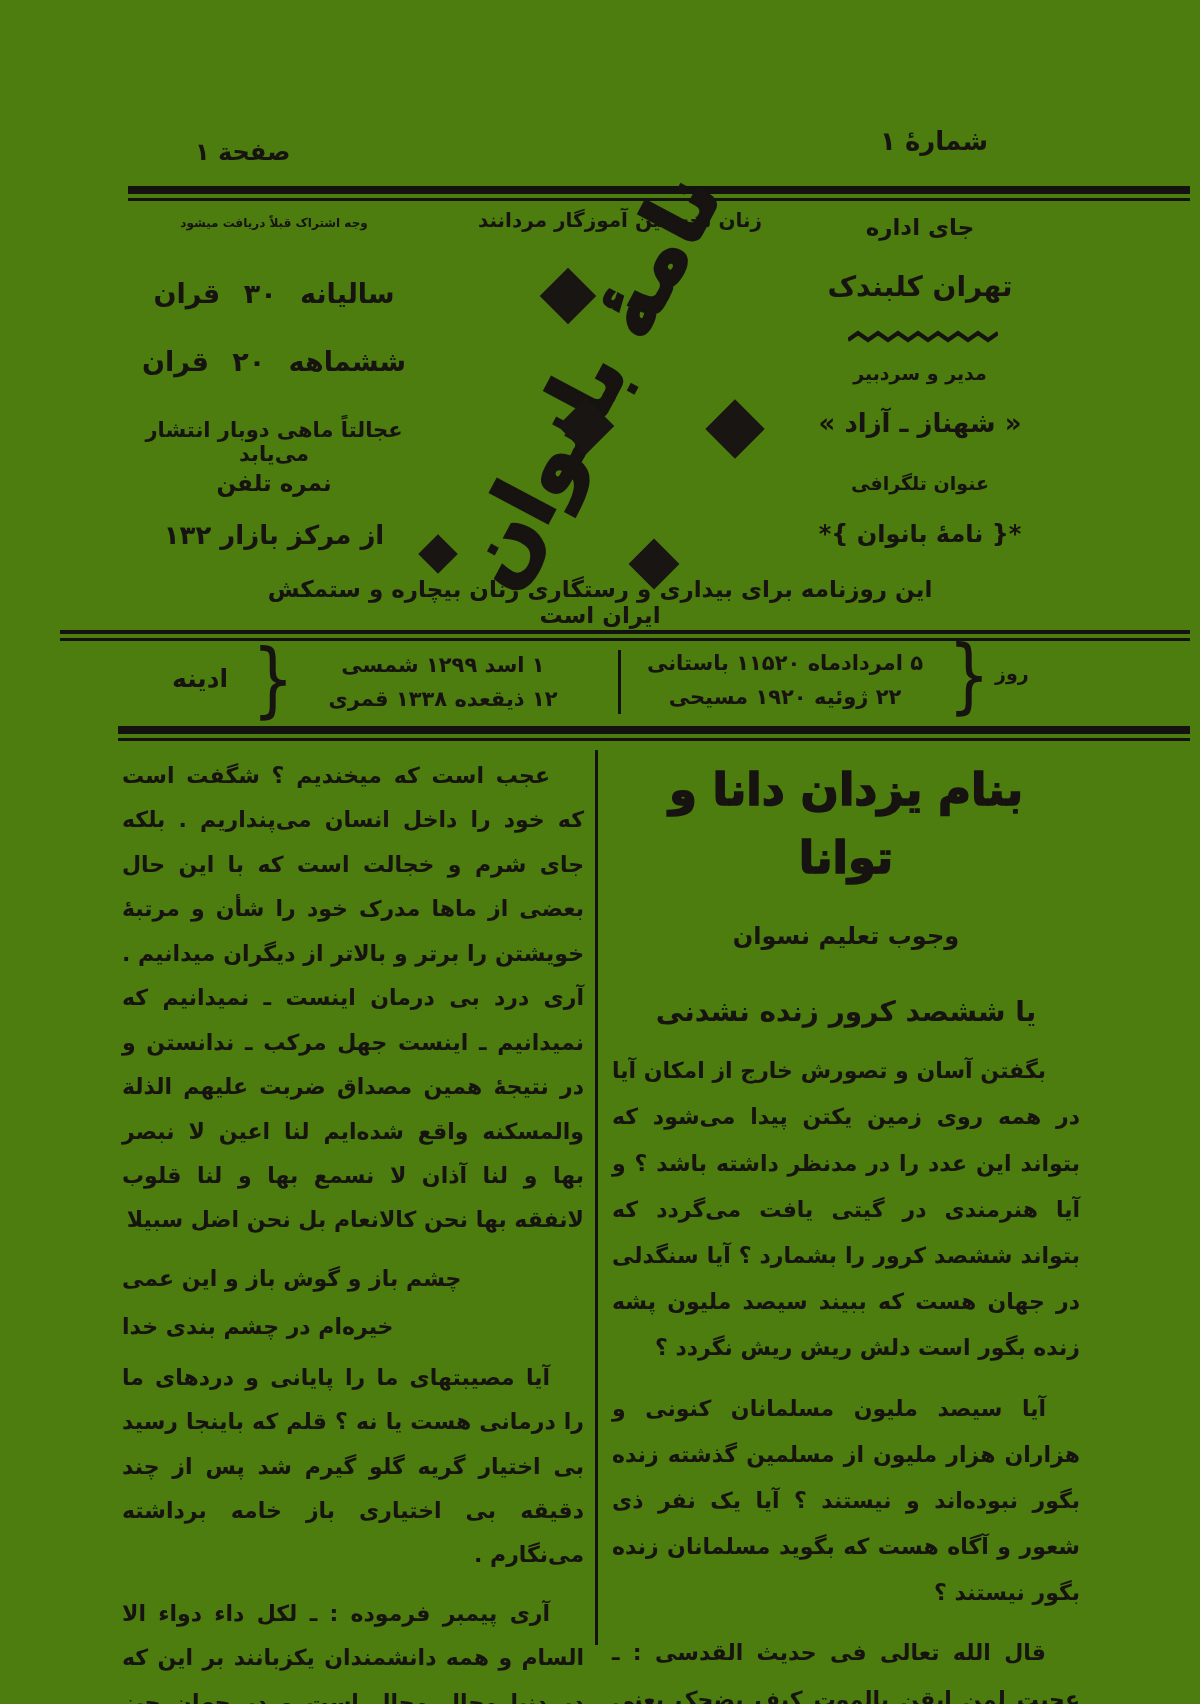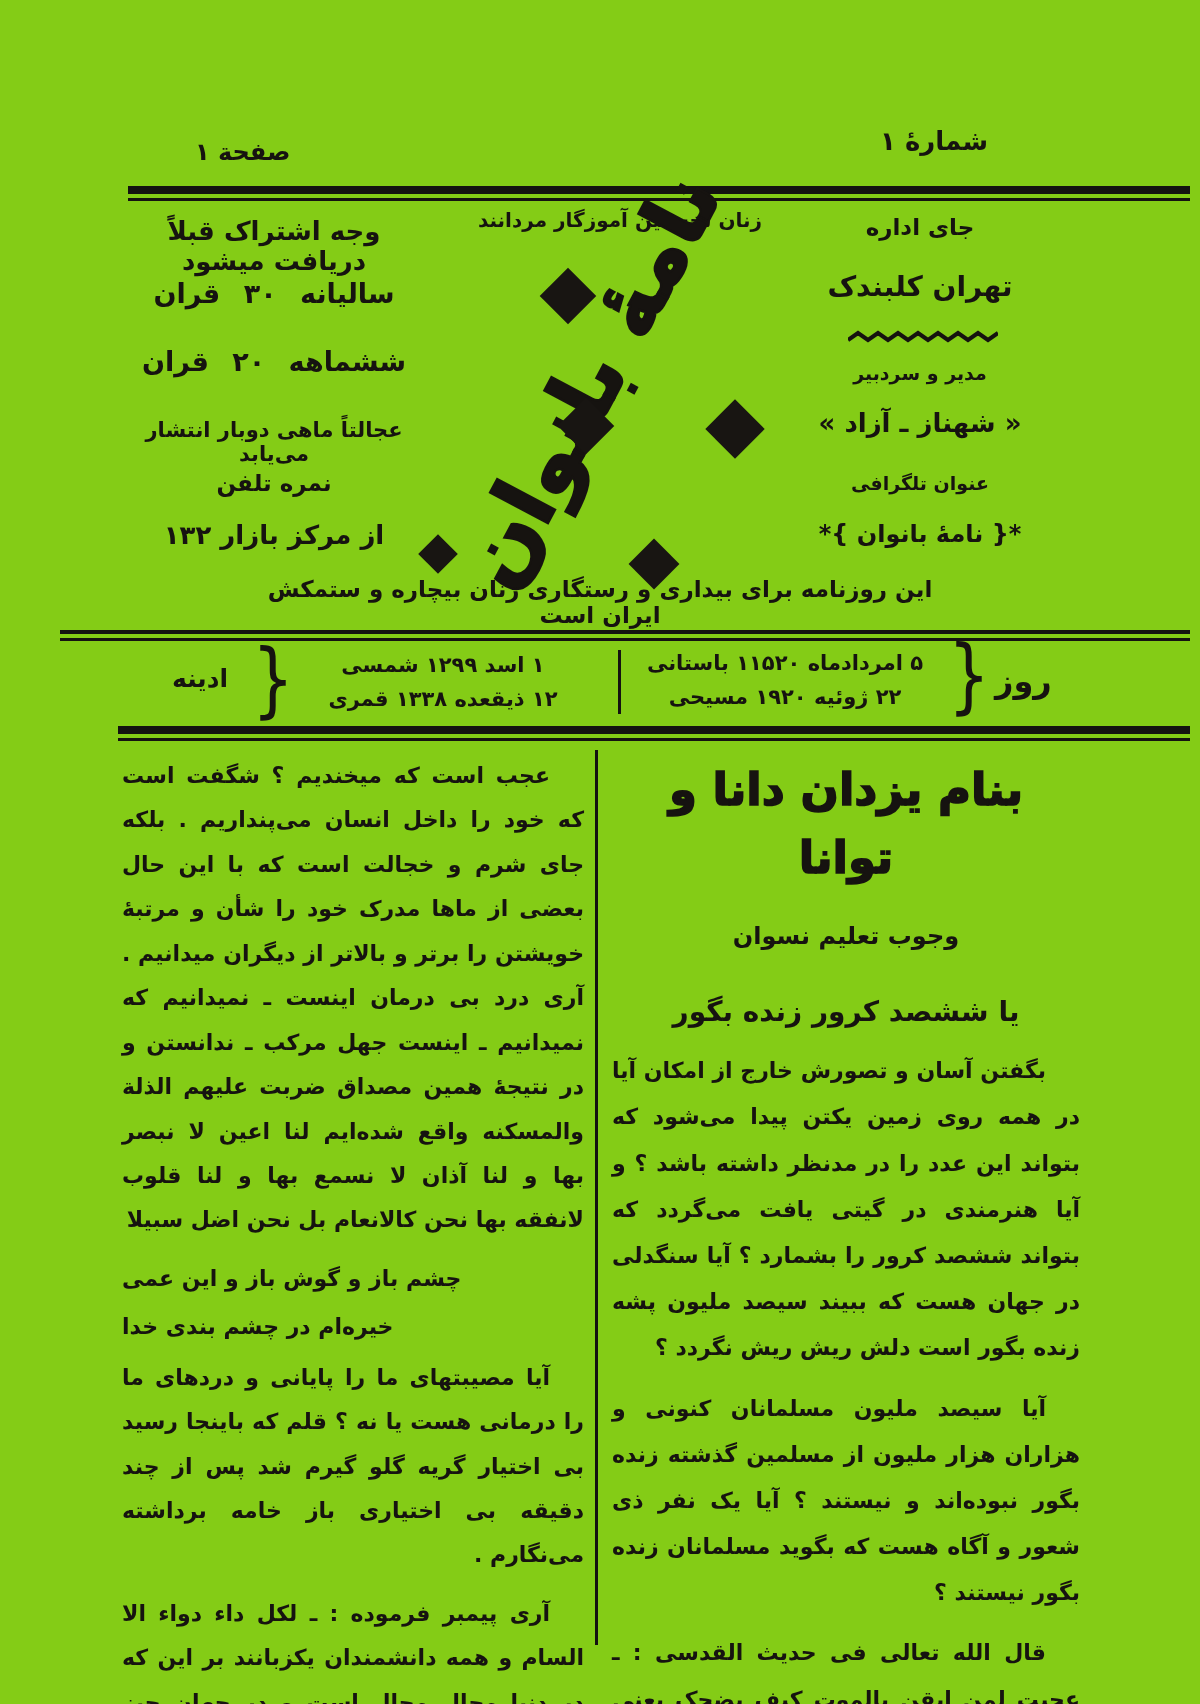--- a/index.html
+++ b/index.html
@@ -1,18 +1,18 @@
 <!DOCTYPE html>
 <html lang="fa" dir="rtl"><head>
 <meta charset="utf-8">
 <style>
   html,body{margin:0;padding:0;background:#555;}
   .sheet{
     position:relative;width:1200px;height:1704px;margin:0 auto;
-    background:#84cc16;color:#161310;overflow:hidden;
+    background:#4d7c0f;color:#161310;overflow:hidden;
     font-family:"DejaVu Sans",sans-serif;direction:rtl;
   }
   .abs{position:absolute;}
   .c{text-align:center;}
   .b{font-weight:bold;}
   
   .rule-heavy{background:#141210;height:8px;}
   .rule-thin{background:#141210;height:3px;}
   .rule-med{background:#141210;height:4px;}
   
@@ -48,21 +48,21 @@
 <div class="sheet">
 
   <div class="abs b" style="left:195px;top:138px;font-size:24px;">صفحة ۱</div>
   <div class="abs b" style="left:880px;top:126px;font-size:26px;">شمارهٔ ۱</div>
 
   <div class="abs rule-heavy" style="left:128px;top:186px;width:1062px;"></div>
   <div class="abs rule-thin" style="left:128px;top:198px;width:1062px;"></div>
 
   <div class="abs b c" style="left:390px;top:208px;width:460px;font-size:20px;">زنان نخستین آموزگار مردانند</div>
 
-  <div class="info-row" style="left:128px;top:216px;width:292px;font-size:26px;">وجه اشتراک قبلاً دریافت میشود</div>
+  <div class="info-row" style="left:128px;top:216px;width:292px;font-size:12px;">وجه اشتراک قبلاً دریافت میشود</div>
   <div class="info-row" style="left:128px;top:278px;width:292px;font-size:27px;word-spacing:14px;">سالیانه ۳۰ قران</div>
   <div class="info-row" style="left:128px;top:346px;width:292px;font-size:27px;word-spacing:14px;">ششماهه ۲۰ قران</div>
   <div class="info-row" style="left:118px;top:418px;width:312px;font-size:21px;">عجالتاً ماهی دوبار انتشار می‌یابد</div>
   <div class="info-row" style="left:128px;top:470px;width:292px;font-size:23px;">نمره تلفن</div>
   <div class="info-row" style="left:128px;top:520px;width:292px;font-size:26px;">از مرکز بازار ۱۳۲</div>
 
   <div class="info-row" style="left:758px;top:214px;width:324px;font-size:23px;">جای اداره</div>
   <div class="info-row" style="left:758px;top:270px;width:324px;font-size:28px;">تهران کلبندک</div>
   <svg class="abs wavy" style="left:848px;top:330px;" width="150" height="14" viewBox="0 0 150 14">
     <polyline points="0,10 10,3 20,10 30,3 40,10 50,3 60,10 70,3 80,10 90,3 100,10 110,3 120,10 130,3 140,10 150,3" fill="none" stroke="#161310" stroke-width="4"></polyline>
@@ -79,21 +79,21 @@
   <div class="diamond" style="left:566px;top:406px;width:40px;height:40px;"></div>
   <div class="diamond" style="left:714px;top:408px;width:42px;height:42px;"></div>
   <div class="diamond" style="left:636px;top:546px;width:36px;height:36px;"></div>
   <div class="diamond" style="left:424px;top:540px;width:28px;height:28px;"></div>
 
   <div class="abs b c" style="left:240px;top:576px;width:720px;font-size:23px;">این روزنامه برای بیداری و رستگاری زنان بیچاره و ستمکش ایران است</div>
 
   <div class="abs rule-med" style="left:60px;top:630px;width:1130px;"></div>
   <div class="abs rule-thin" style="left:60px;top:638px;width:1130px;"></div>
 
-  <div class="abs b" style="left:995px;top:662px;font-size:32px;">روز</div>
+  <div class="abs b" style="left:995px;top:662px;font-size:19px;">روز</div>
   <div class="brace" style="left:948px;top:636px;">{</div>
   <div class="dategroup" style="left:640px;top:646px;width:290px;">
     <div>۵ امردادماه ۱۱۵۲۰ باستانی</div>
     <div>۲۲ ژوئیه ۱۹۲۰ مسیحی</div>
   </div>
   <div class="vbar" style="left:618px;top:650px;height:64px;"></div>
   <div class="dategroup" style="left:298px;top:648px;width:290px;">
     <div>۱ اسد ۱۲۹۹ شمسی</div>
     <div>۱۲ ذیقعده ۱۳۳۸ قمری</div>
   </div>
@@ -101,21 +101,21 @@
   <div class="abs b" style="left:172px;top:664px;font-size:25px;">ادینه</div>
 
   <div class="abs rule-heavy" style="left:118px;top:726px;width:1072px;"></div>
   <div class="abs rule-thin" style="left:118px;top:738px;width:1072px;"></div>
 
   <div class="vbar" style="left:595px;top:750px;height:895px;"></div>
 
   <div class="bodycol" style="left:612px;top:752px;width:468px;">
     <div class="invocation">بنام یزدان دانا و توانا</div>
     <div class="heading2">وجوب تعلیم نسوان</div>
-    <div class="heading3">یا ششصد کرور زنده بگور</div>
+    <div class="heading3">یا ششصد کرور زنده نشدنی</div>
     <p>بگفتن آسان و تصورش خارج از امکان آیا در همه روی زمین یکتن پیدا می‌شود که بتواند این عدد را در مدنظر داشته باشد ؟ و آیا هنرمندی در گیتی یافت می‌گردد که بتواند ششصد کرور را بشمارد ؟ آیا سنگدلی در جهان هست که ببیند سیصد ملیون پشه زنده بگور است دلش ریش ریش نگردد ؟</p>
     <p>آیا سیصد ملیون مسلمانان کنونی و هزاران هزار ملیون از مسلمین گذشته زنده بگور نبوده‌اند و نیستند ؟ آیا یک نفر ذی شعور و آگاه هست که بگوید مسلمانان زنده بگور نیستند ؟</p>
     <p>قال الله تعالی فی حدیث القدسی : ـ عجبت لمن ایقن بالموت کیف یضحک یعنی در شگفتم از کسی که یقین بمرگ دارد چگونه می‌خندد ؟ ما سیصد ملیون مسلمانان زنده بگوریم یعنی بدتر از مرده‌ایم نه دنیا داریم نه آخرت</p>
   </div>
 
   <div class="bodycol" style="left:122px;top:748px;width:462px;line-height:2.02;">
     <p>عجب است که میخندیم ؟ شگفت است که خود را داخل انسان می‌پنداریم . بلکه جای شرم و خجالت است که با این حال بعضی از ماها مدرک خود را شأن و مرتبهٔ خویشتن را برتر و بالاتر از دیگران میدانیم . آری درد بی درمان اینست ـ نمیدانیم که نمیدانیم ـ اینست جهل مرکب ـ ندانستن و در نتیجهٔ همین مصداق ضربت علیهم الذلة والمسکنه واقع شده‌ایم لنا اعین لا نبصر بها و لنا آذان لا نسمع بها و لنا قلوب لانفقه بها نحن کالانعام بل نحن اضل سبیلا</p>
     <p class="verse">چشم باز و گوش باز و این عمی</p>
     <p class="verse">خیره‌ام در چشم بندی خدا</p>
     <p>آیا مصیبتهای ما را پایانی و دردهای ما را درمانی هست یا نه ؟ قلم که باینجا رسید بی اختیار گریه گلو گیرم شد پس از چند دقیقه بی اختیاری باز خامه برداشته می‌نگارم .</p>

